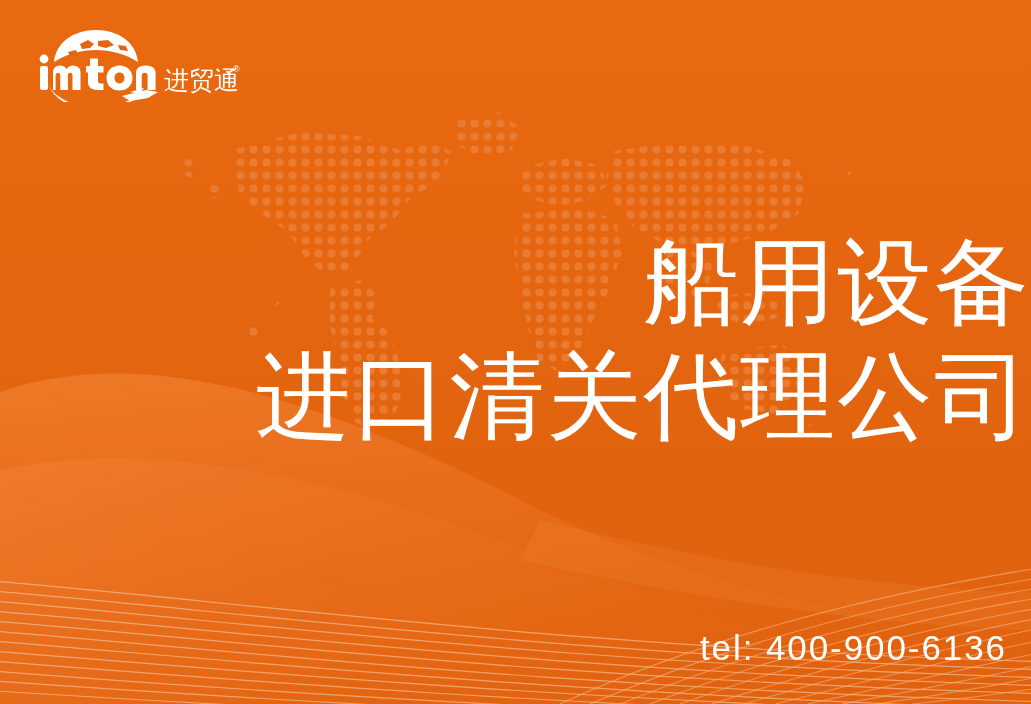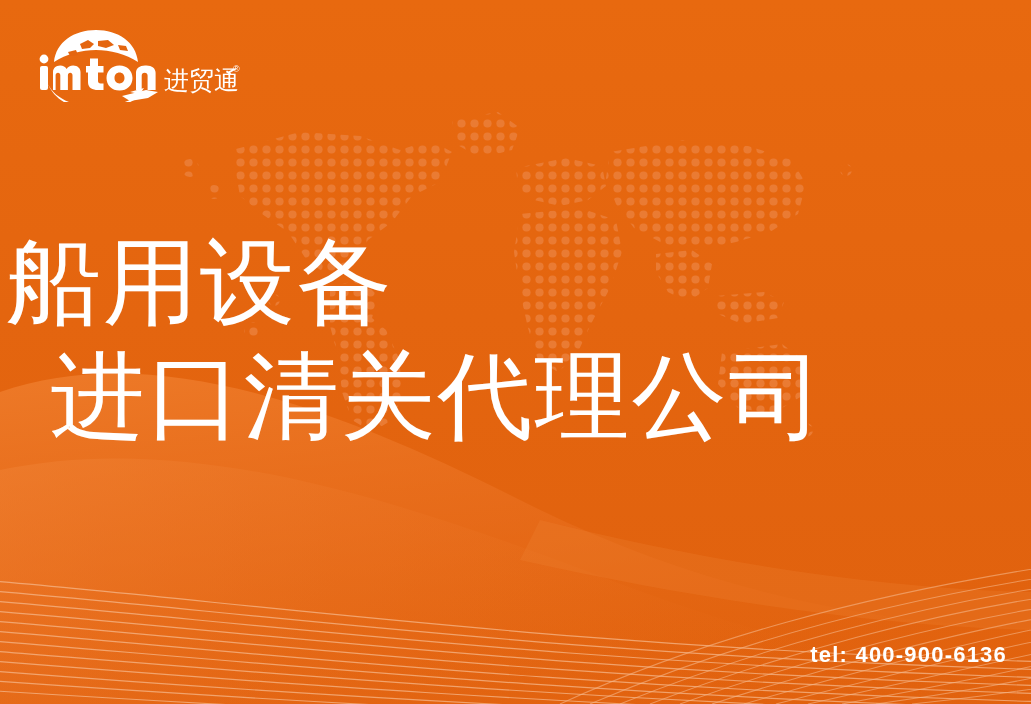--- a/index.html
+++ b/index.html
@@ -49,24 +49,24 @@
     left: 34px;
     top: 26px;
     width: 212px;
     height: 76px;
     display: block;
   }
 
   
   #headline {
     position: absolute;
-    left: 6px;
+    left: 0;
     right: 0;
     top: 226px;
-    text-align: left;
+    text-align: right;
     color: #ffffff;
     line-height: 1.18;
     letter-spacing: 0.01em;
     text-shadow: 0 0 1px rgba(255,255,255,0.15);
   }
   .headline-line {
     display: block;
     white-space: nowrap;
     font-weight: 400;
   }
@@ -80,24 +80,24 @@
     margin-top: 2px;
     padding-left: 44px;
   }
 
   
   #phone {
     position: absolute;
     right: 24px;
     bottom: 36px;
     color: #ffffff;
-    font-size: 22px;
+    font-size: 35px;
     letter-spacing: 0.055em;
     white-space: nowrap;
-    font-weight: 700;
+    font-weight: 400;
   }
 </style>
 </head>
 <body>
 
 <div id="banner">
 
   <div class="layer" id="bg-base"></div>
 
   <svg class="layer" id="bg-dotmap" viewBox="0 0 1031 704" preserveAspectRatio="none">

